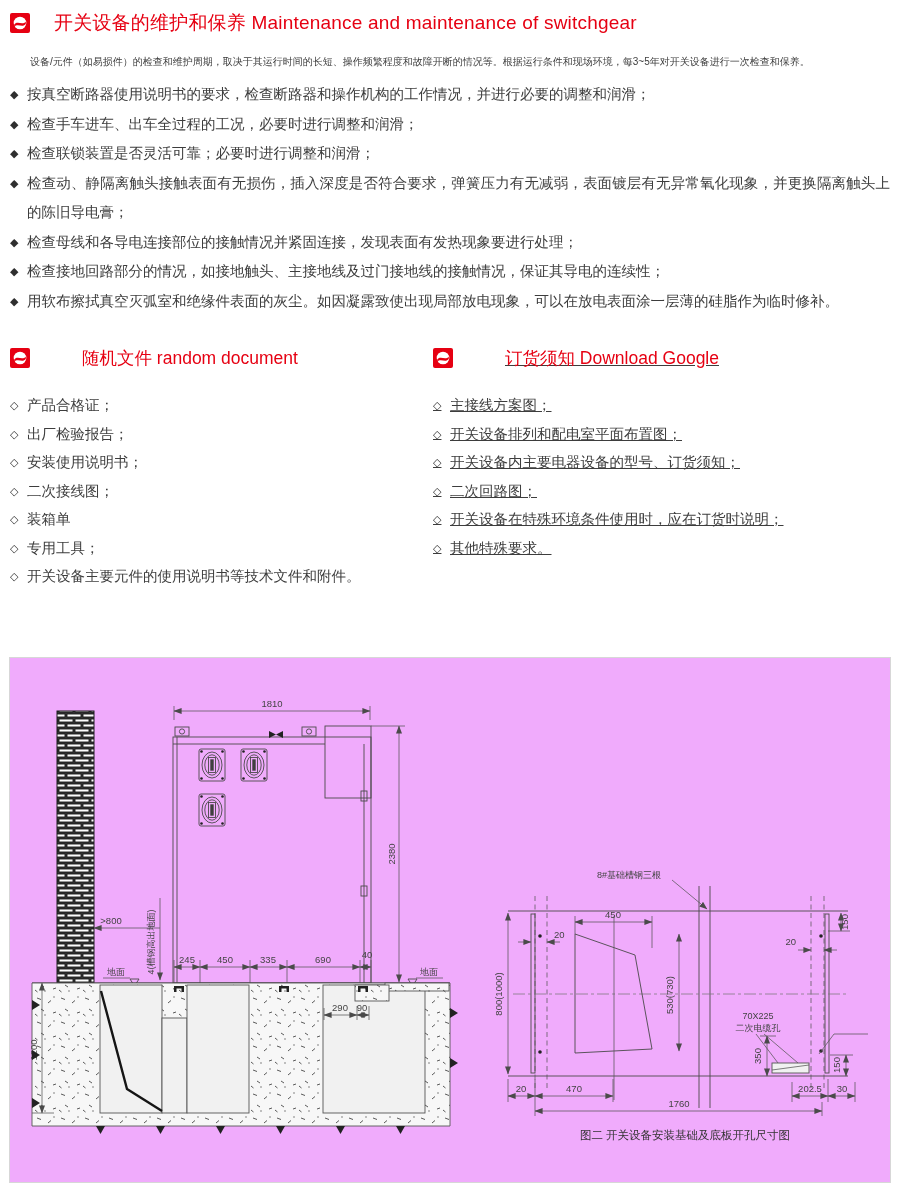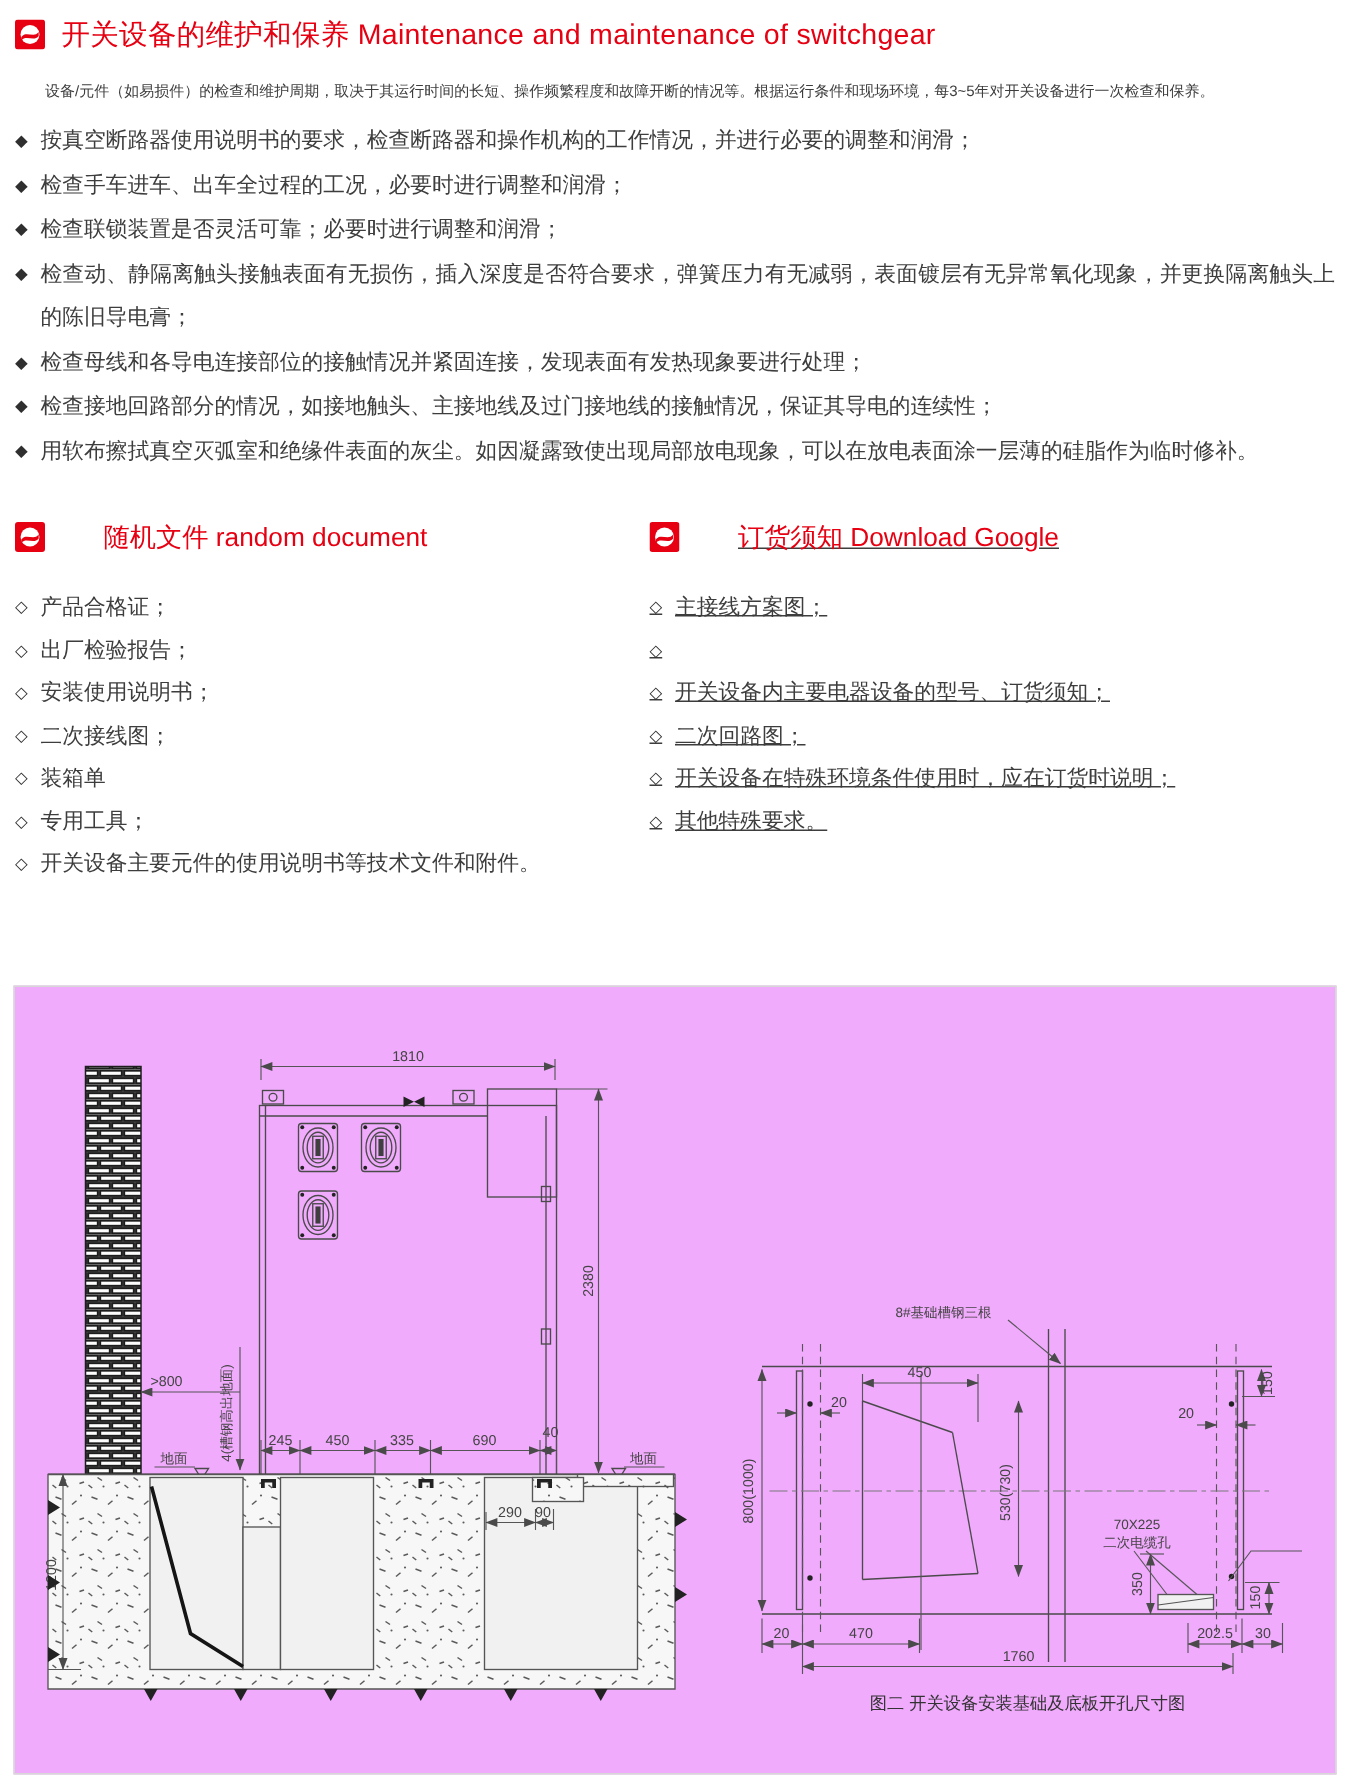--- a/index.html
+++ b/index.html
@@ -5,21 +5,21 @@
   * { margin:0; padding:0; box-sizing:border-box; }
   html,body { width:900px; }
   body {
     width:900px; height:1184px; background:#ffffff;
     font-family:"Liberation Sans","DejaVu Sans",sans-serif;
     color:#3d3d3d; position:relative; overflow:hidden;
   }
   .page { position:absolute; inset:0; padding:10px 10px 0 10px; }
 
   
-  .sec-header { display:flex; align-items:center; gap:11px; }
+  .sec-header { display:flex; align-items:center; gap:24px; }
   .logo { width:20px; height:20px; flex:none; display:block; }
   .sec-title { color:#e60012; font-size:19px; font-weight:500; letter-spacing:.2px; white-space:nowrap; }
   .sub-title { color:#e60012; font-size:17.5px; font-weight:500; white-space:nowrap;padding-left:28px; }
 
   .intro { font-size:10px; line-height:30px; text-indent:2em; margin-top:11px; text-align:justify; }
 
   ul { list-style:none; }
   .bullets { margin-top:3px; }
   .bullets li { display:flex; font-size:14.5px; line-height:29.5px; }
   .bullets .mk { flex:none; width:17px; font-size:11px; color:#2f2f2f; }
@@ -148,20 +148,21 @@
         </svg>
         <div class="sub-title">订货须知 Download Google</div>
       </div>
       <ul class="doclist">
         <li>
             <span class="mk">◇</span>
             <span>主接线方案图；</span>
           </li>
         <li>
             <span class="mk">◇</span>
+            <span>开关设备排列和配电室平面布置图；</span>
           </li>
         <li>
             <span class="mk">◇</span>
             <span>开关设备内主要电器设备的型号、订货须知；</span>
           </li>
         <li>
             <span class="mk">◇</span>
             <span>二次回路图；</span>
           </li>
         <li>

